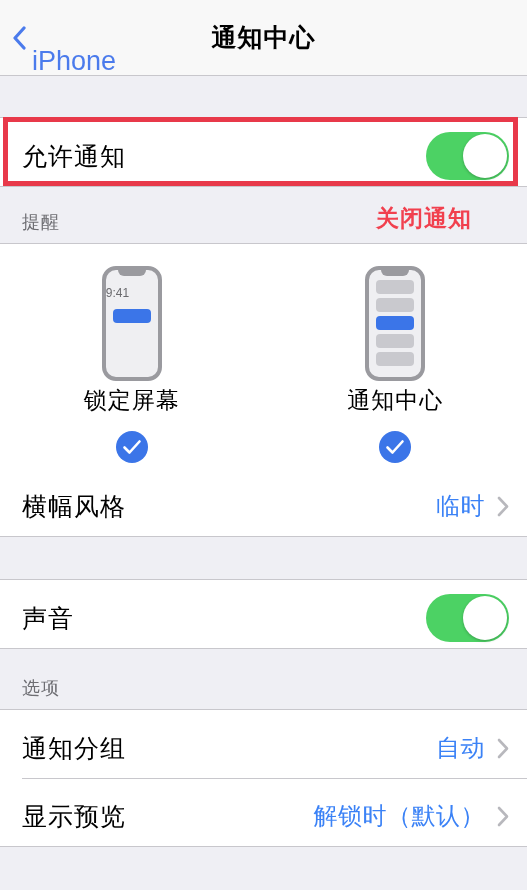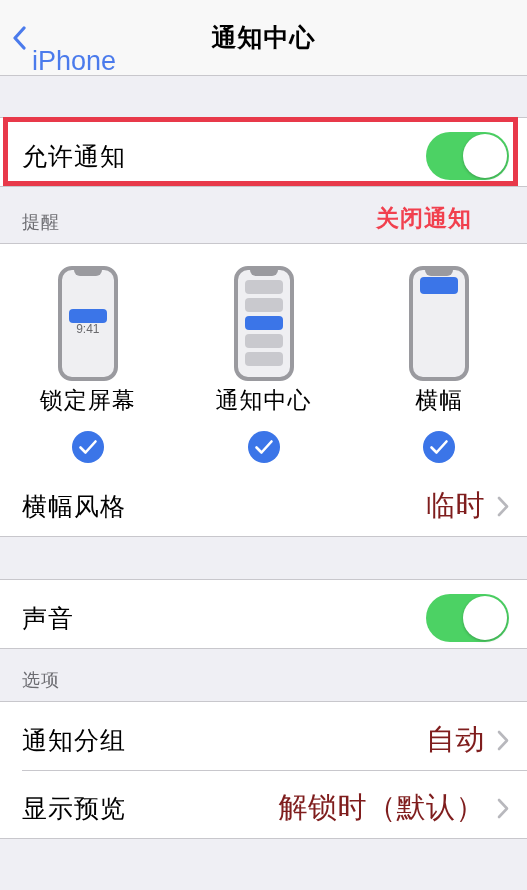--- a/index.html
+++ b/index.html
@@ -100,22 +100,22 @@
     background: #C8C7CC;
   }
   .row-title {
     font-size: 25px;
     color: #000000;
     letter-spacing: 1px;
     flex: 1;
     white-space: nowrap;
   }
   .row-value {
-    font-size: 29px;
-    color: #7f1d1d;
+    font-size: 24px;
+    color: #3b82f6;
     letter-spacing: 0.5px;
     margin-right: 12px;
     white-space: nowrap;
   }
   .chev-right {
     width: 12px;
     height: 21px;
     flex: none;
     display: block;
   }
@@ -125,21 +125,21 @@
     background: #EFEFF4;
     font-size: 18px;
     color: #6D6D72;
     letter-spacing: 1px;
     padding: 0 0 9px 22px;
     display: flex;
     align-items: flex-end;
     box-sizing: border-box;
   }
   .section-header.alerts { height: 56px; }
-  .section-header.options { height: 52px; }
+  .section-header.options { height: 60px; }
 
   
   .switch {
     position: relative;
     width: 83px;
     height: 48px;
     border-radius: 24px;
     background: #4CD264;
     flex: none;
     cursor: pointer;
@@ -187,25 +187,24 @@
     height: 7px;
     background: #9A9A9F;
     border-bottom-left-radius: 6px;
     border-bottom-right-radius: 6px;
   }
   .phone-time {
     position: absolute;
     top: 16px;
     left: 0;
     right: 0;
-    text-align: center;
+    text-align: left;
     font-size: 12px;
     color: #6A6A6E;
     letter-spacing: 0px;
-    margin-top: 36px;
   }
   .bar {
     position: absolute;
     left: 7px;
     right: 7px;
     height: 14px;
     border-radius: 4px;
     background: #C9C9CE;
   }
   .bar.blue { background: #3B75E8; }
@@ -299,31 +298,20 @@
           <span class="bar" style="top:64px;"></span>
           <span class="bar" style="top:82px;"></span>
         </div>
         <span class="preview-label">通知中心</span>
         <svg class="check" viewBox="0 0 34 34">
           <circle cx="17" cy="17" r="16" fill="#3B75E8"></circle>
           <polyline points="9.5,17.5 14.5,22.5 24.5,11.5" fill="none" stroke="#FFFFFF" stroke-width="2.6" stroke-linecap="round" stroke-linejoin="round"></polyline>
         </svg>
       </div>
 
-      <div class="preview-col">
-        <div class="phone">
-          <span class="notch"></span>
-          <span class="bar blue" style="top:7px;height:17px;"></span>
-        </div>
-        <span class="preview-label">横幅</span>
-        <svg class="check" viewBox="0 0 34 34">
-          <circle cx="17" cy="17" r="16" fill="#3B75E8"></circle>
-          <polyline points="9.5,17.5 14.5,22.5 24.5,11.5" fill="none" stroke="#FFFFFF" stroke-width="2.6" stroke-linecap="round" stroke-linejoin="round"></polyline>
-        </svg>
-      </div>
 
     </div>
 
     <div class="row">
       <span class="row-title">横幅风格</span>
       <span class="row-value">临时</span>
       <svg class="chev-right" viewBox="0 0 12 21">
         <polyline points="2,2 10,10.5 2,19" fill="none" stroke="#B8B8BD" stroke-width="2.6" stroke-linecap="round" stroke-linejoin="round"></polyline>
       </svg>
     </div>

